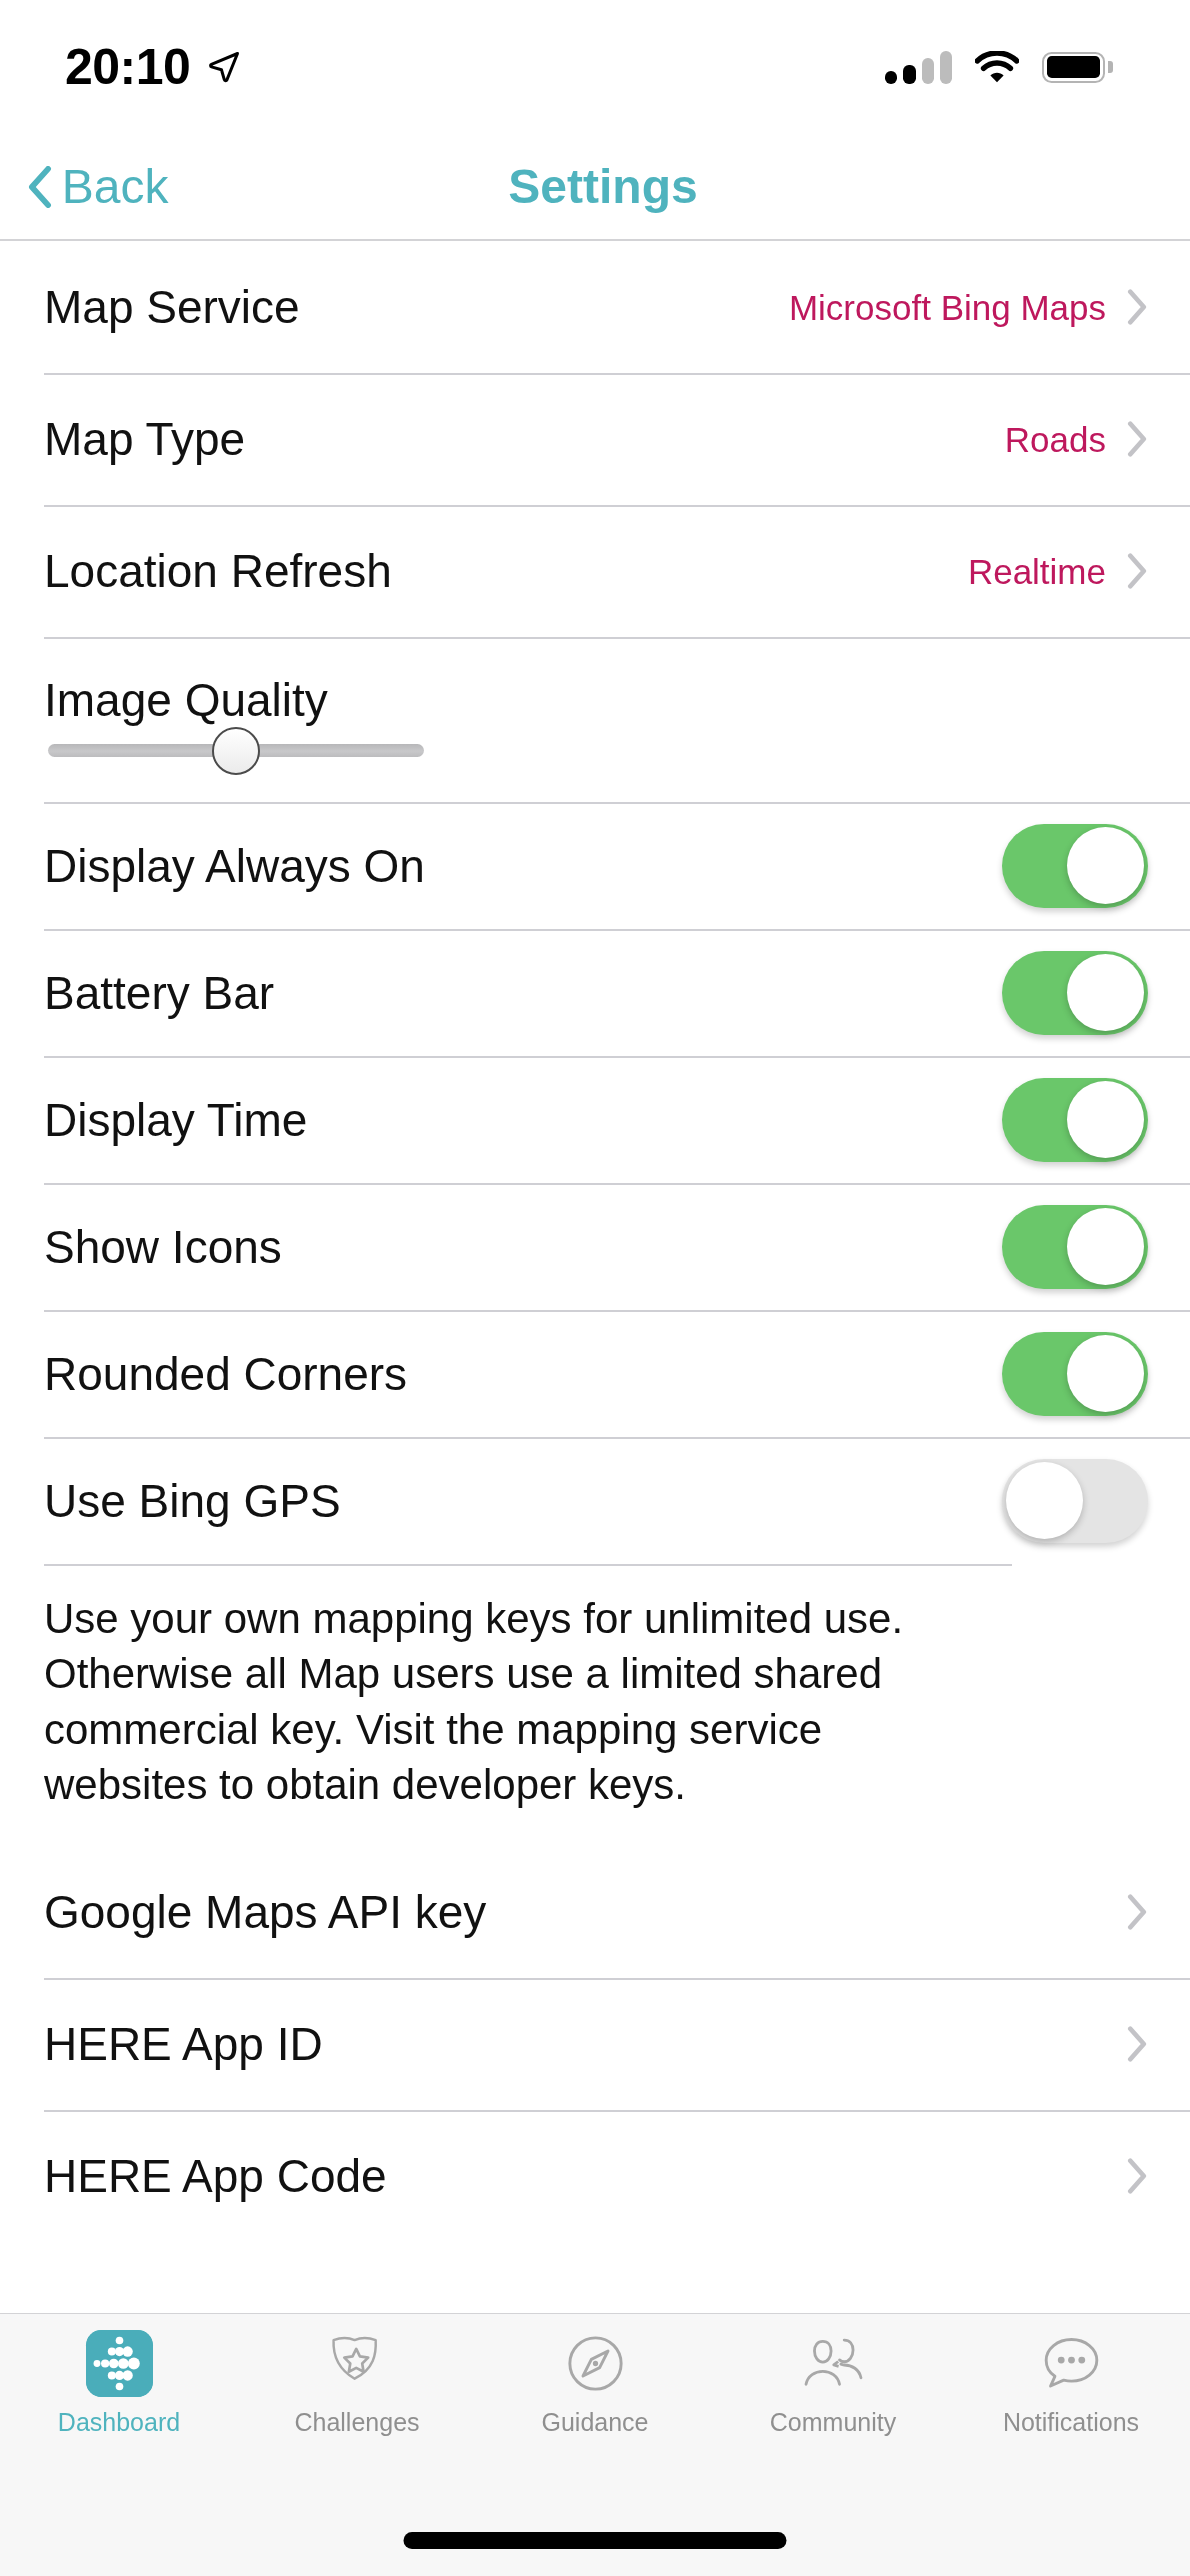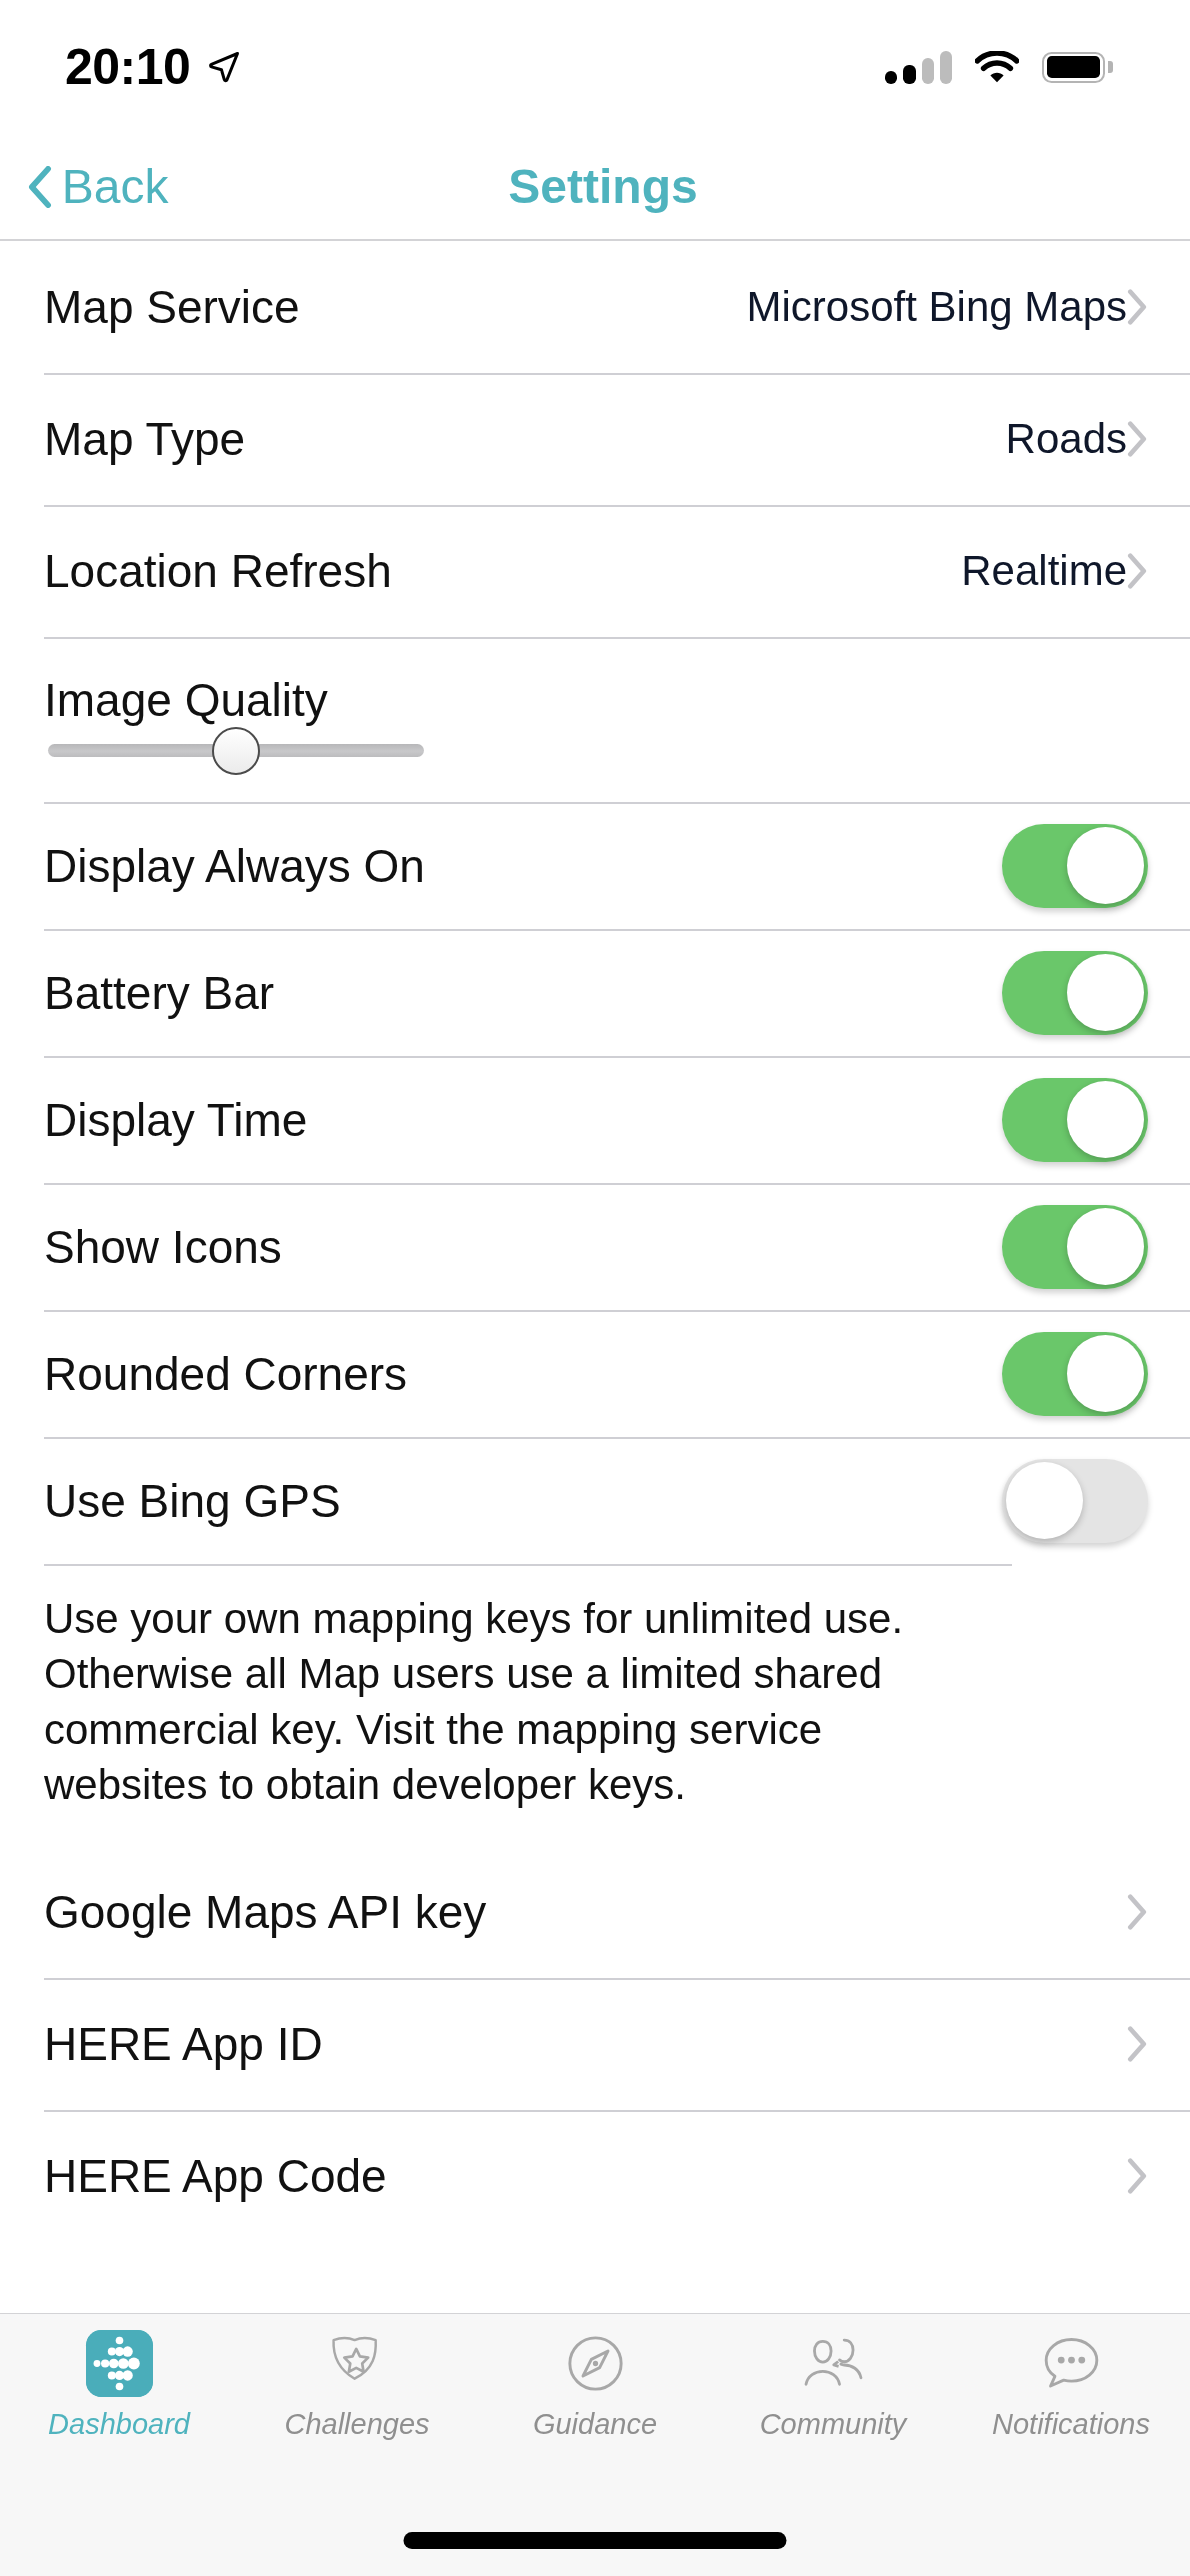--- a/index.html
+++ b/index.html
@@ -64,21 +64,21 @@
   .list{ position:absolute; top:241px; left:0; width:1190px; }
   .row{
     position:relative; width:1190px; display:flex; align-items:center;
     padding:0 42px 0 44px; background:#fff;
   }
   .row + .row::before{
     content:""; position:absolute; top:0; left:44px; right:0; height:1.9px; background:#cfcfd4;
   }
   .row-label{ font-size:46px; color:#111; line-height:1; flex:0 0 auto; }
   .row-spacer{ flex:1 1 auto; }
-  .row-value{ font-size:42px; color:#0f172a; line-height:1; }
+  .row-value{ font-size:35px; color:#be185d; line-height:1; margin-right:21px; }
   .disclosure{ width:21px; height:36px; display:block; flex:0 0 auto; }
 
   .row-detail{ height:132px; }
 
   
   .row-slider{ height:165px; display:block; padding:0 42px 0 44px; position:relative; }
   .row-slider .row-label{ position:absolute; top:40px; left:44px; }
   .slider{ position:absolute; top:107px; left:48px; width:376px; height:13.4px; }
   .slider-track{
     position:absolute; top:0; left:0; width:100%; height:13.4px; border-radius:6.7px;
@@ -118,21 +118,21 @@
   .tabbar{
     position:absolute; left:0; bottom:0; width:1190px; height:263px;
     background:#f7f7f7; border-top:1.9px solid #d3d3d6;
   }
   .tabs{ display:flex; width:100%; height:173px; padding-top:15.3px; }
   .tab{
     flex:1 1 0; display:flex; flex-direction:column; align-items:center; justify-content:flex-start;
     gap:11.5px; cursor:pointer;
   }
   .tab-icon{ width:69px; height:69px; display:flex; align-items:center; justify-content:center; }
-  .tab-label{ font-size:29px; color:#8f8f8f; line-height:1;font-style:italic; }
+  .tab-label{ font-size:25px; color:#8f8f8f; line-height:1; }
   .tab.active .tab-label{ color:#4fb3be; }
   .fitbit-logo{
     width:67px; height:67px; border-radius:15.3px; background:#4aadba;
     display:block;
   }
   .home-indicator{
     position:absolute; bottom:27px; left:50%; transform:translateX(-50%);
     width:383px; height:17px; background:#000; border-radius:8.6px;
   }
 </style>

